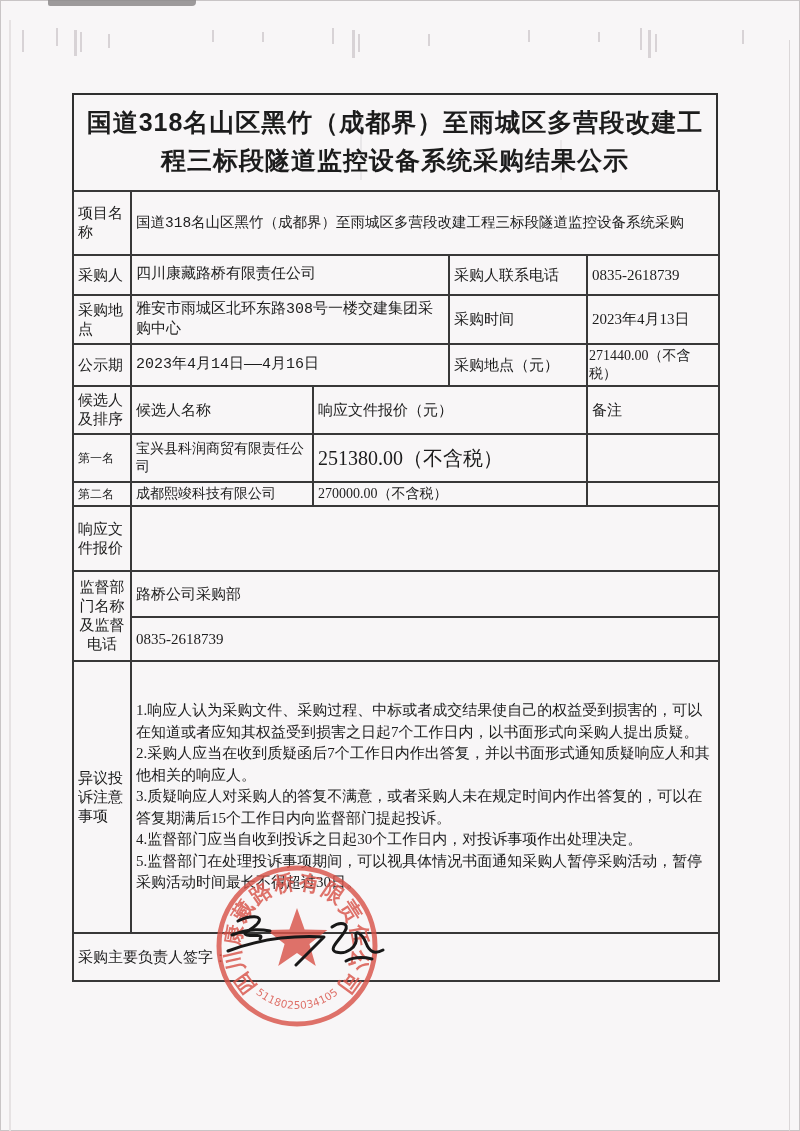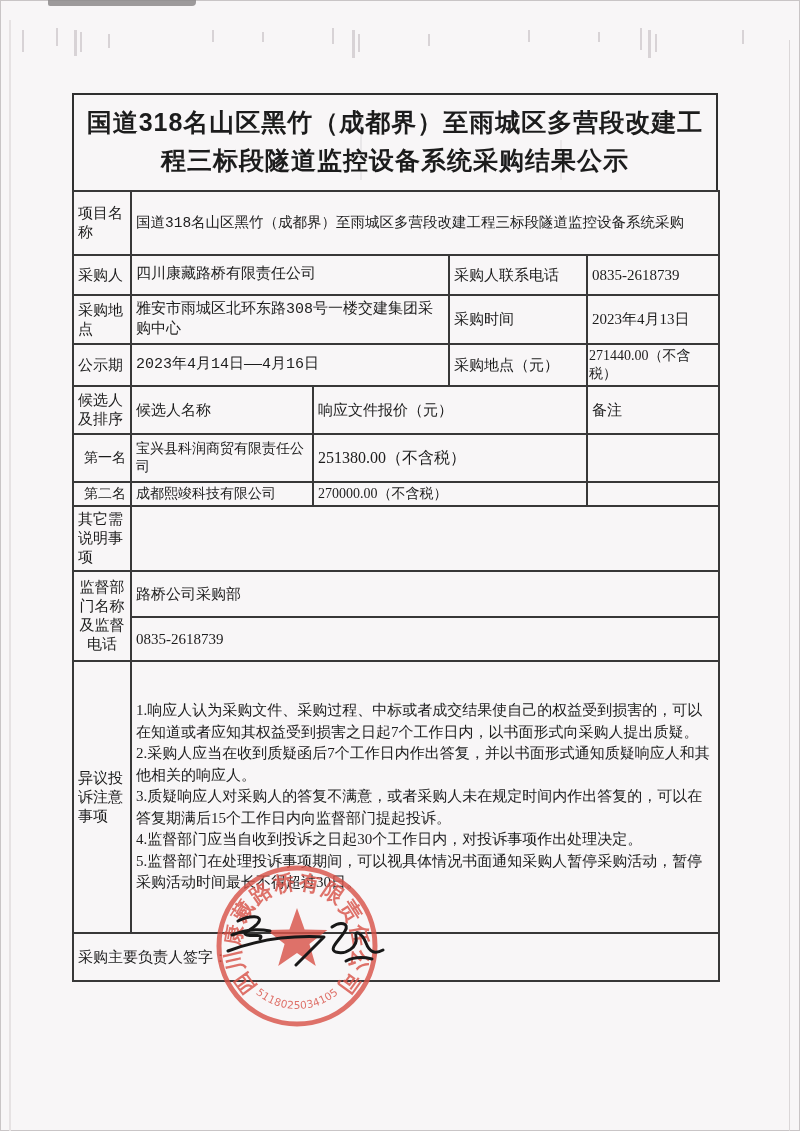--- a/index.html
+++ b/index.html
@@ -32,21 +32,21 @@
     font-size:15px;
   }
   table.doc td{
     border:2px solid #383838;
     padding:2px 4px;
     vertical-align:middle;
     word-break:break-all;
     box-sizing:border-box;
   }
   td.lab{text-align:left;padding-left:5px;line-height:19px;}
-  td.rank{text-align:right;font-size:14px;}
+  td.rank{text-align:left;font-size:12px;}
   td.val{text-align:left;padding-left:9px;line-height:20px;font-family:Liberation Mono, monospace;}
   td.cen{}
   td.items{padding:10px 8px 10px 8px;line-height:21.5px;font-size:15px;margin-top:11px;}
   td.items .it{margin:0;}
   td.sign-row{padding-left:6px;font-size:15px;}
 
   
   .stamp{position:absolute;left:209px;top:858px;width:176px;height:176px;opacity:.82;}
   
   .signature{position:absolute;left:220px;top:905px;width:180px;height:78px;}
@@ -122,33 +122,33 @@
   <tr style="height:48px">
     <td class="lab">候选人及排序</td>
     <td class="cen">候选人名称</td>
     <td class="cen" colspan="2">响应文件报价（元）</td>
     <td class="cen">备注</td>
   </tr>
 
   <tr style="height:48px">
     <td class="rank">第一名</td>
     <td class="cen" style="font-size:14px">宝兴县科润商贸有限责任公司</td>
-    <td class="cen" colspan="2" style="font-size:16px">251380.00（不含税）</td>
+    <td class="cen" colspan="2" style="font-size:20px">251380.00（不含税）</td>
     <td class="cen"></td>
   </tr>
 
   <tr style="height:24px">
     <td class="rank">第二名</td>
     <td class="cen" style="font-size:14px">成都熙竣科技有限公司</td>
     <td class="cen" colspan="2" style="font-size:14px">270000.00（不含税）</td>
     <td class="cen"></td>
   </tr>
 
   <tr style="height:65px">
-    <td class="lab">其它需说明事项</td>
+    <td class="lab">响应文件报价</td>
     <td class="val" colspan="4"></td>
   </tr>
 
   <tr style="height:45px">
     <td class="lab" rowspan="2" style="text-align:center;padding:6px 3px">监督部门名称及监督电话</td>
     <td class="cen" colspan="4">路桥公司采购部</td>
   </tr>
   <tr style="height:43px">
     <td class="cen" colspan="4">0835-2618739</td>
   </tr>

